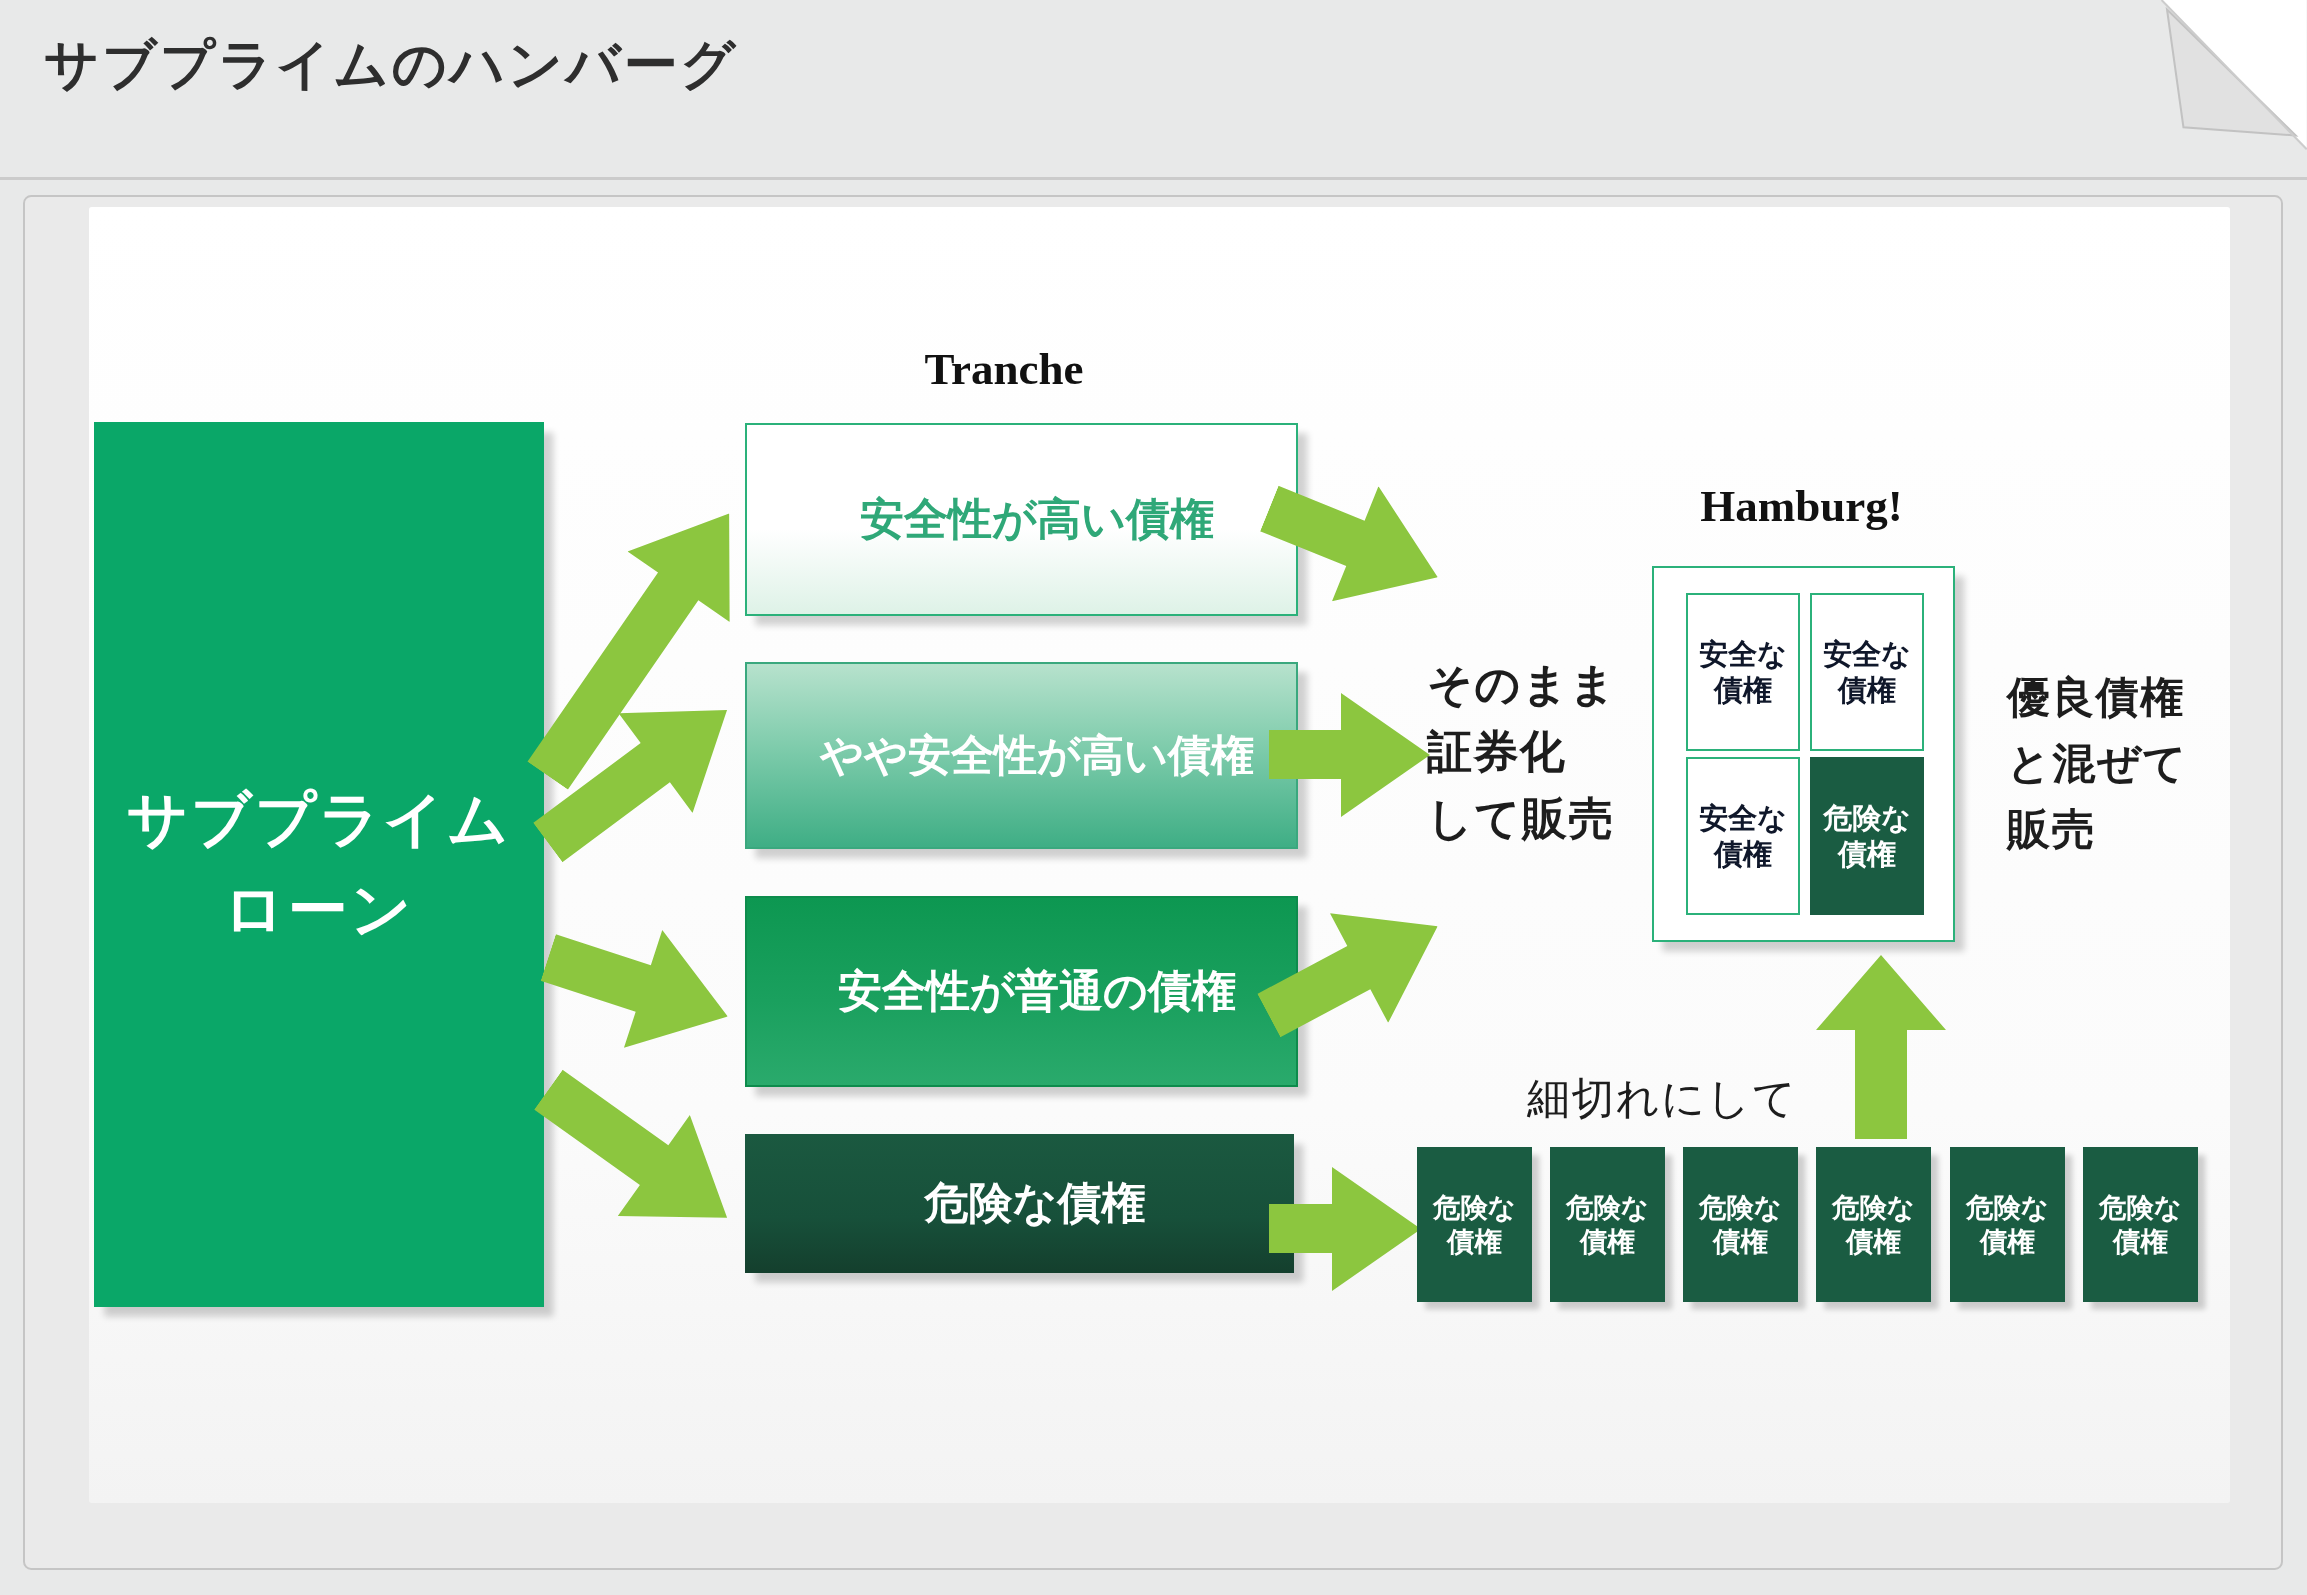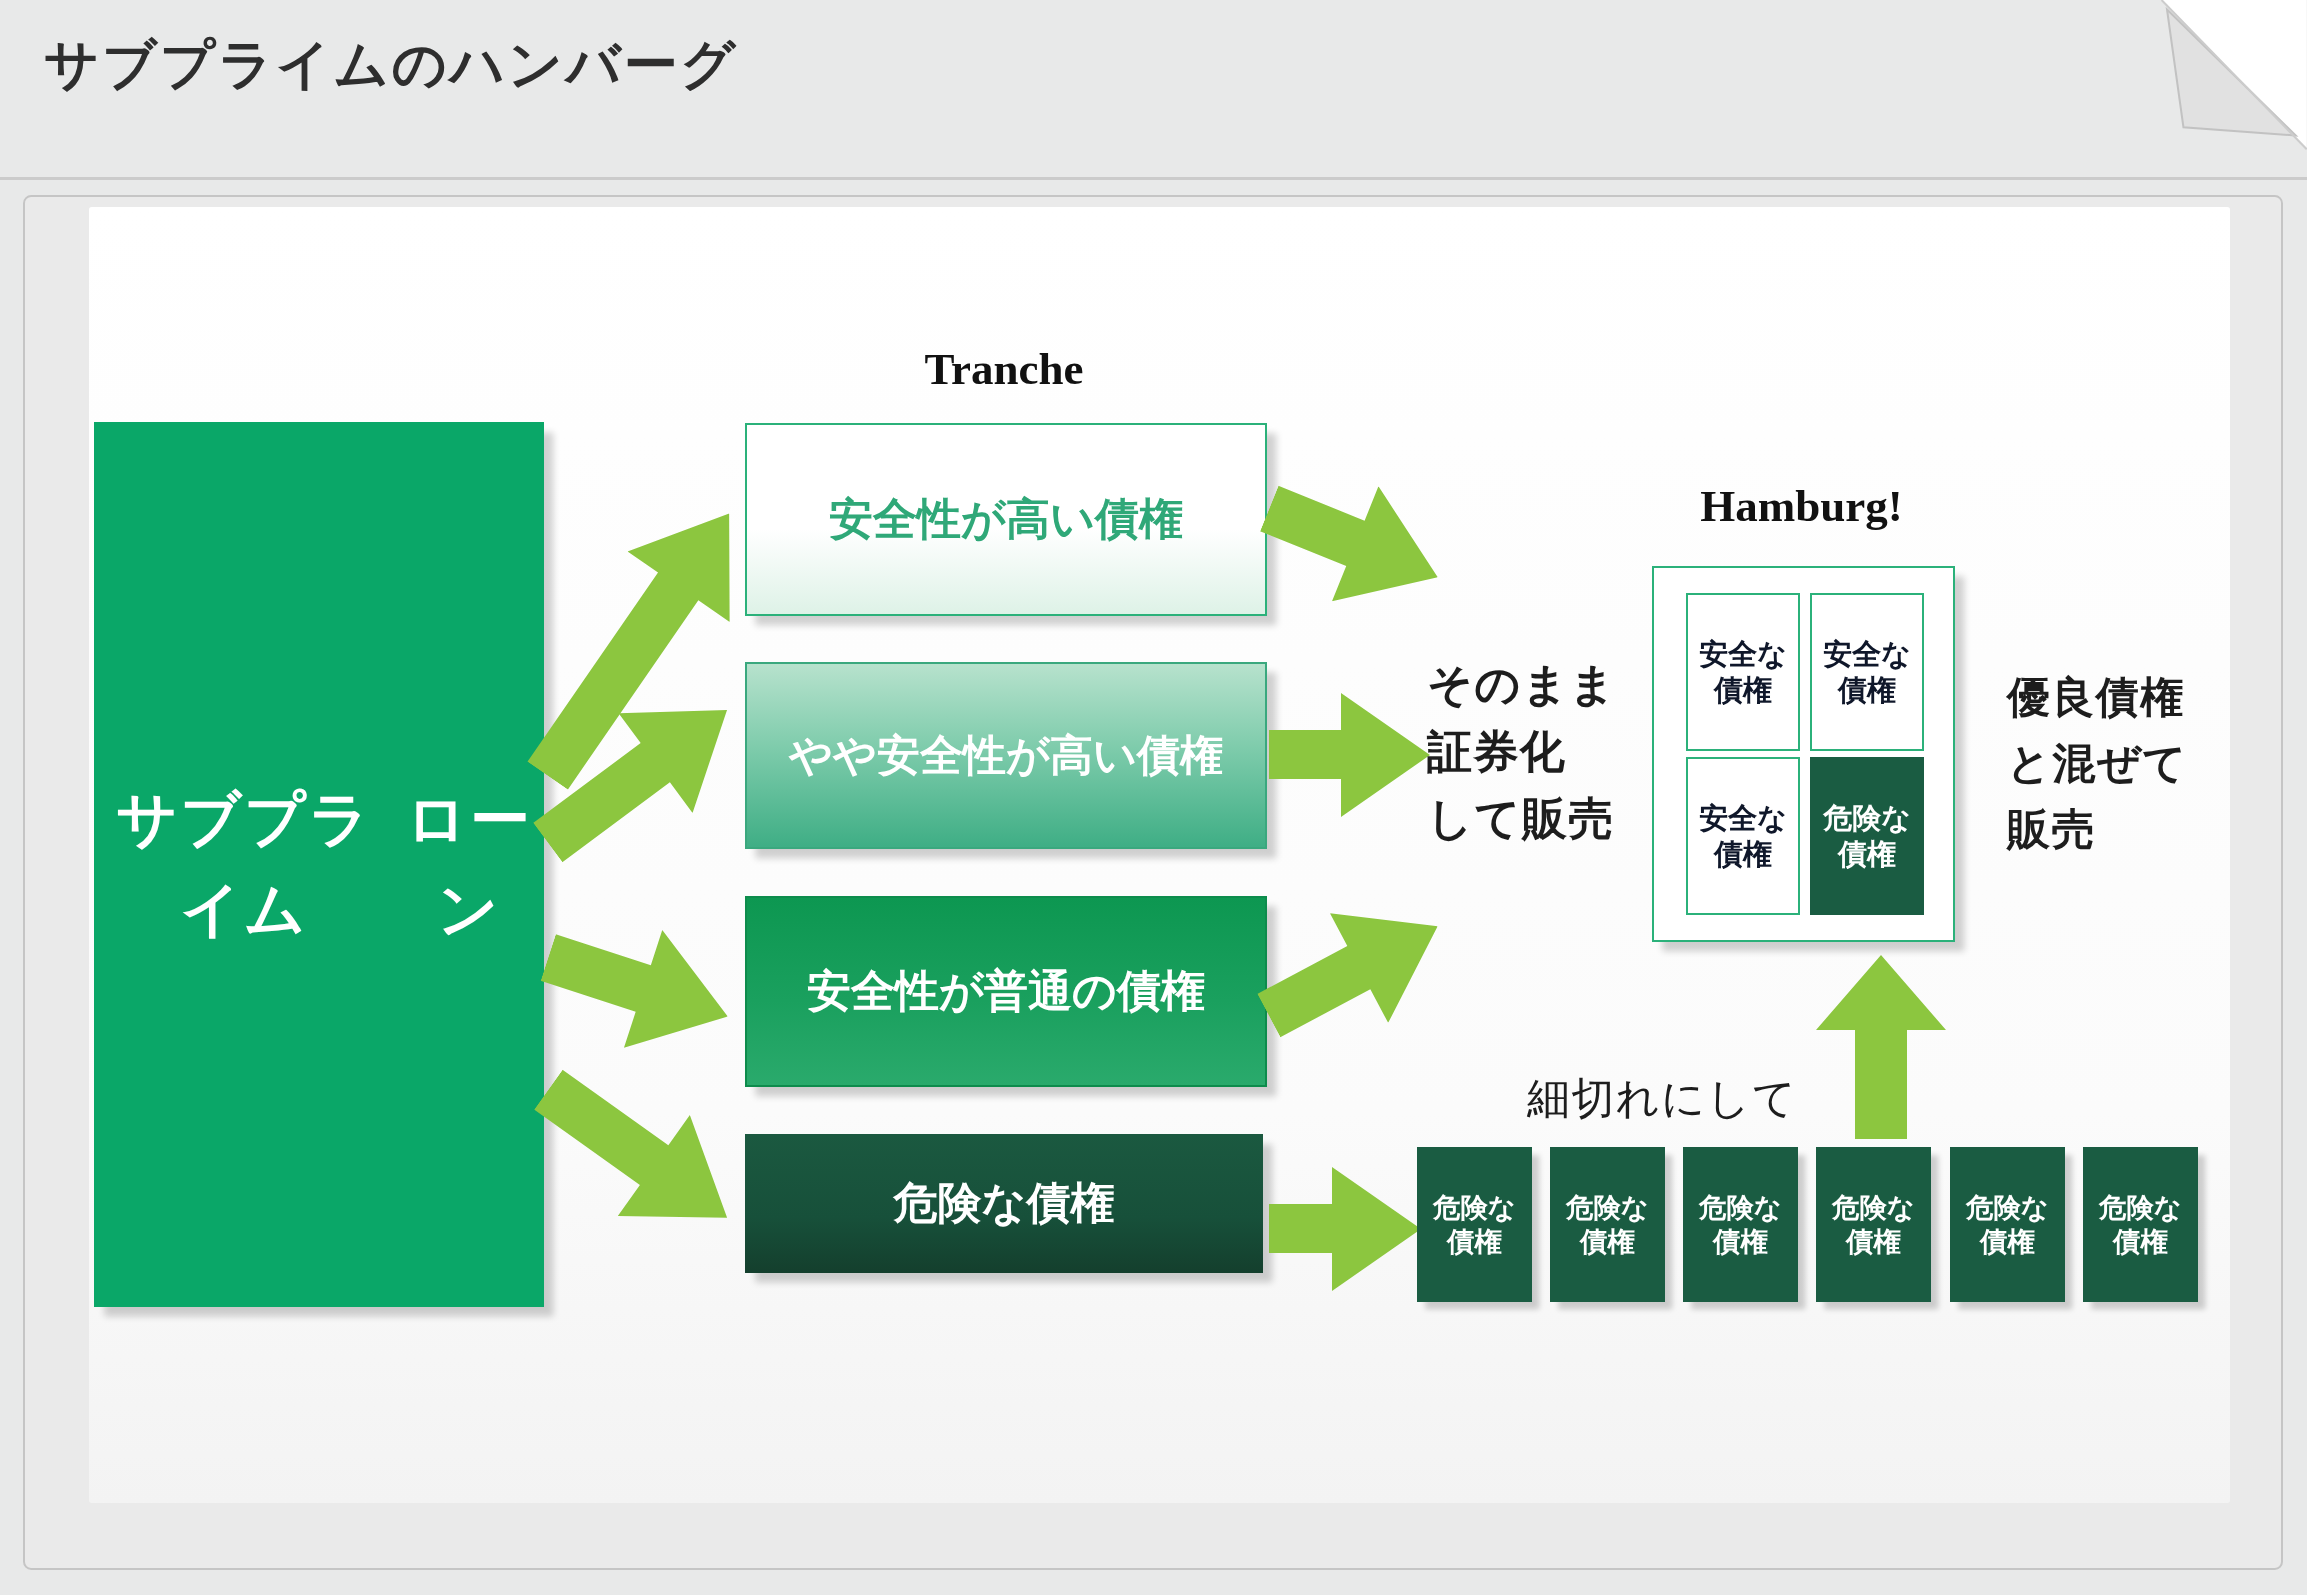--- a/index.html
+++ b/index.html
@@ -28,33 +28,33 @@
     background:linear-gradient(180deg,#ffffff 0%,#fbfbfb 70%,#f3f3f3 100%);
     border-radius:2.7px;
   }
   .dog-ear{position:absolute;top:0;right:0;width:206px;height:178px;}
 
   
   .shadowed{box-shadow:9.6px 9.6px 6.9px rgba(0,0,0,0.18);}
   .source-box{
     position:absolute;left:94px;top:422px;width:450px;height:885px;
     background:#0aa768;
-    display:flex;flex-direction:row;justify-content:center;align-items:center;
+    display:flex;flex-direction:column;justify-content:center;align-items:center;
     color:#ffffff;font-size:60px;font-weight:bold;letter-spacing:2.7px;line-height:1.5;
     text-align:center;
   }
   .tranche-heading{
     position:absolute;left:745px;top:343px;width:518px;text-align:center;
     font-family:"Liberation Serif","DejaVu Serif",serif;
     font-size:45px;font-weight:bold;color:#111111;
   }
   .tranche-box{
     position:absolute;left:745px;width:518px;
     display:flex;justify-content:center;align-items:center;
-    font-weight:bold;text-align:right;
+    font-weight:bold;text-align:right;padding-left:31px;
   }
   .tbox-1{
     top:423px;height:189px;
     background:linear-gradient(180deg,#ffffff 0%,#ffffff 55%,#def2e7 100%);
     border:2.7px solid #2bb17a;color:#2fa878;font-size:44px;
   }
   .tbox-2{
     top:662px;height:183px;
     background:linear-gradient(180deg,#b7e2cd 0%,#7fccac 45%,#3fae85 100%);
     border:2.1px solid #3aa87e;color:#ffffff;font-size:43px;

